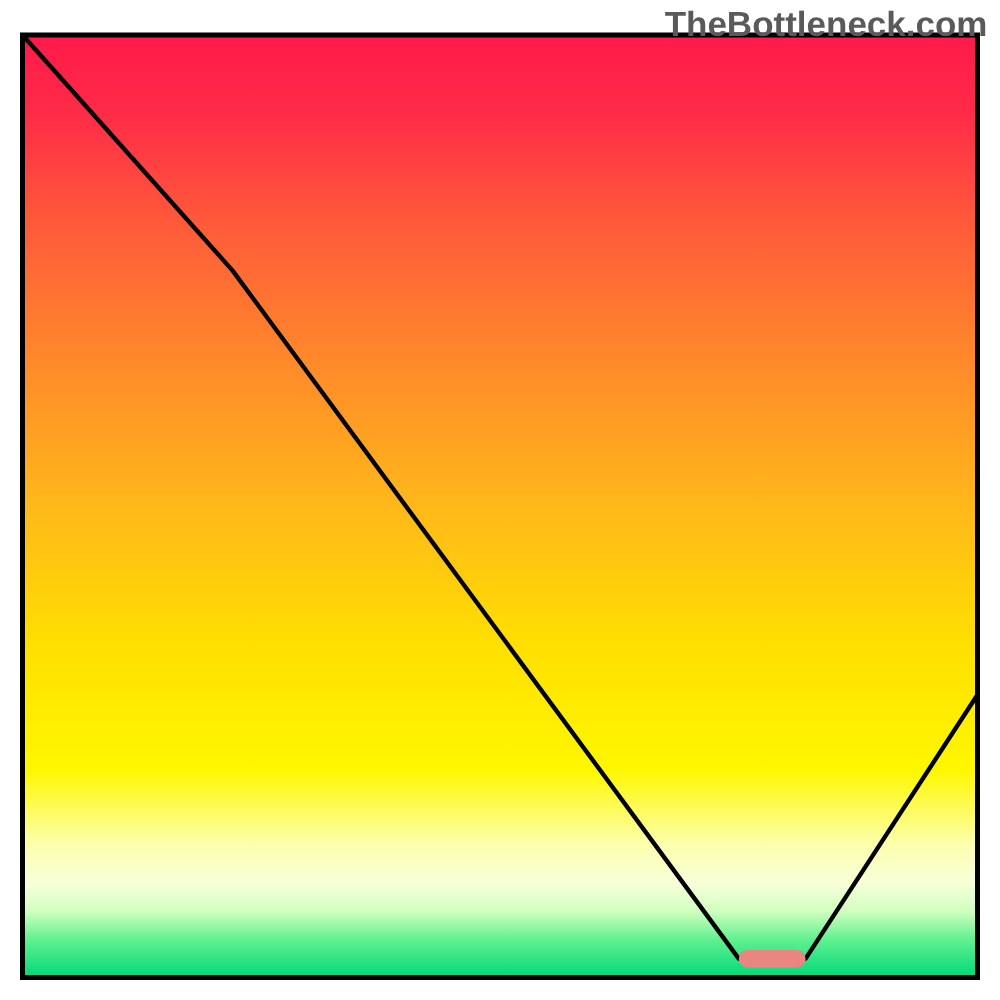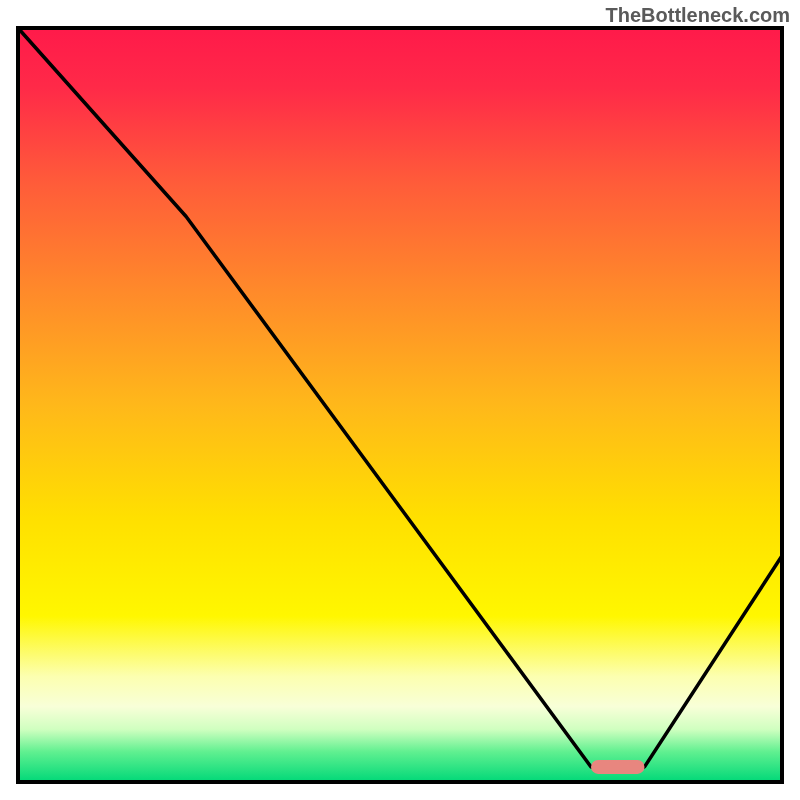--- a/index.html
+++ b/index.html
@@ -12,21 +12,21 @@
   }
   .container {
     width: 800px;
     height: 800px;
     position: relative;
   }
   .watermark {
     position: absolute;
     top: 4px;
     right: 10px;
-    font-size: 20px;
+    font-size: 28px;
     font-weight: bold;
     color: #5a5a5a;
     font-family: Arial, sans-serif;
     z-index: 10;
   }
   svg {
     display: block;
   }
 </style>
 </head>

